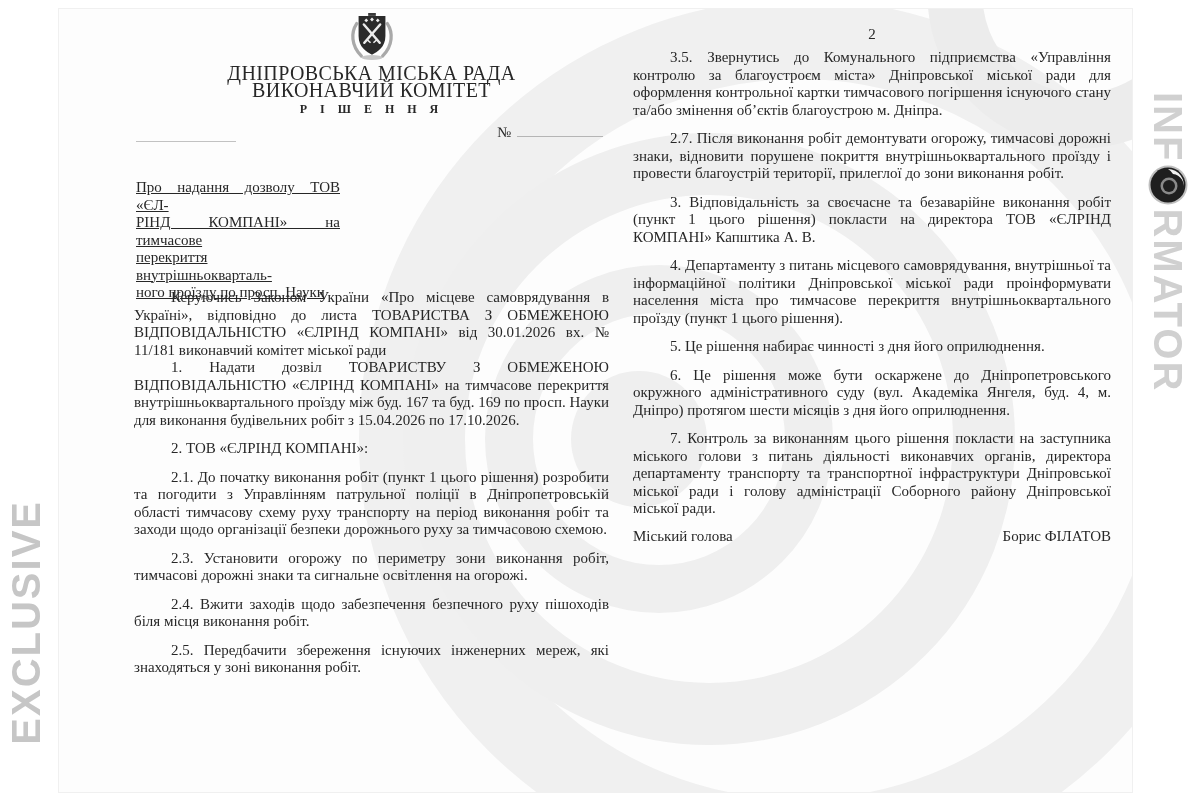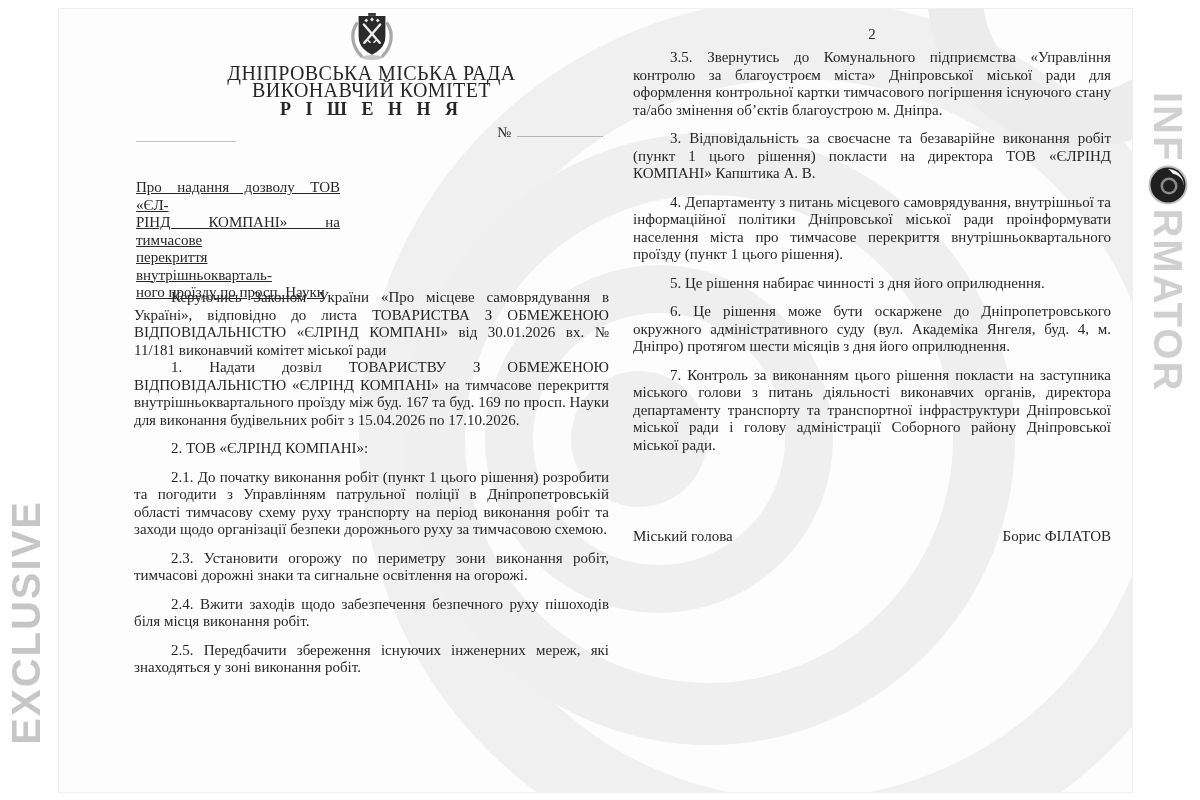--- a/index.html
+++ b/index.html
@@ -17,21 +17,21 @@
   }
   .swirl{position:absolute;left:0;top:0;pointer-events:none;}
   .col{position:absolute;top:0;font-size:15px;line-height:17.5px;}
   .col1{left:75px;width:475px;}
   .col2{left:574px;width:478px;}
 
   
   .p1-header{position:absolute;top:2px;left:0;width:475px;text-align:center;}
   .emblem{display:block;margin:0 auto 4px auto;}
   .org-line{font-size:20px;letter-spacing:.4px;line-height:17px;}
-  .doc-type{font-size:18px;font-weight:bold;letter-spacing:5px;margin-top:2px;}
+  .doc-type{font-size:12px;font-weight:bold;letter-spacing:5px;margin-top:2px;}
 
   .date-line{position:absolute;left:2px;top:112px;width:100px;height:20px;
     border-bottom:1px solid #c2c2c2;}
   .num-row{position:absolute;left:363px;top:112px;font-size:14.5px;}
   .num-line{display:inline-block;width:86px;border-bottom:1px solid #b5b5b5;height:15px;margin-left:6px;}
 
   .subject{position:absolute;left:2px;top:170px;width:204px;text-decoration:underline;}
   .subject div{text-align:justify;text-align-last:justify;}
   .subject div:last-child{text-align-last:left;}
 
@@ -119,20 +119,21 @@
       <p class="para">2.4. Вжити заходів щодо забезпечення безпечного руху пішоходів біля місця виконання робіт.</p>
       <p class="para">2.5. Передбачити збереження існуючих інженерних мереж, які знаходяться у зоні виконання робіт.</p>
     </div>
   </div>
 
   <div class="col col2">
     <div class="page-num">2</div>
 
     <div class="p2-body">
       <p class="para">3.5. Звернутись до Комунального підприємства «Управління контролю за благоустроєм міста» Дніпровської міської ради для оформлення контрольної картки тимчасового погіршення існуючого стану та/або змінення об’єктів благоустрою м. Дніпра.</p>
+      <p class="para">2.7. Після виконання робіт демонтувати огорожу, тимчасові дорожні знаки, відновити порушене покриття внутрішньоквартального проїзду і провести благоустрій території, прилеглої до зони виконання робіт.</p>
       <p class="para">3. Відповідальність за своєчасне та безаварійне виконання робіт (пункт 1 цього рішення) покласти на директора ТОВ «ЄЛРІНД КОМПАНІ» Капштика А. В.</p>
       <p class="para">4. Департаменту з питань місцевого самоврядування, внутрішньої та інформаційної політики Дніпровської міської ради проінформувати населення міста про тимчасове перекриття внутрішньоквартального проїзду (пункт 1 цього рішення).</p>
       <p class="para">5. Це рішення набирає чинності з дня його оприлюднення.</p>
       <p class="para">6. Це рішення може бути оскаржене до Дніпропетровського окружного адміністративного суду (вул. Академіка Янгеля, буд. 4, м. Дніпро) протягом шести місяців з дня його оприлюднення.</p>
       <p class="para">7. Контроль за виконанням цього рішення покласти на заступника міського голови з питань діяльності виконавчих органів, директора департаменту транспорту та транспортної інфраструктури Дніпровської міської ради і голову адміністрації Соборного району Дніпровської міської ради.</p>
     </div>
 
     <div class="signature">
       <span>Міський голова</span>
       <span>Борис ФІЛАТОВ</span>

